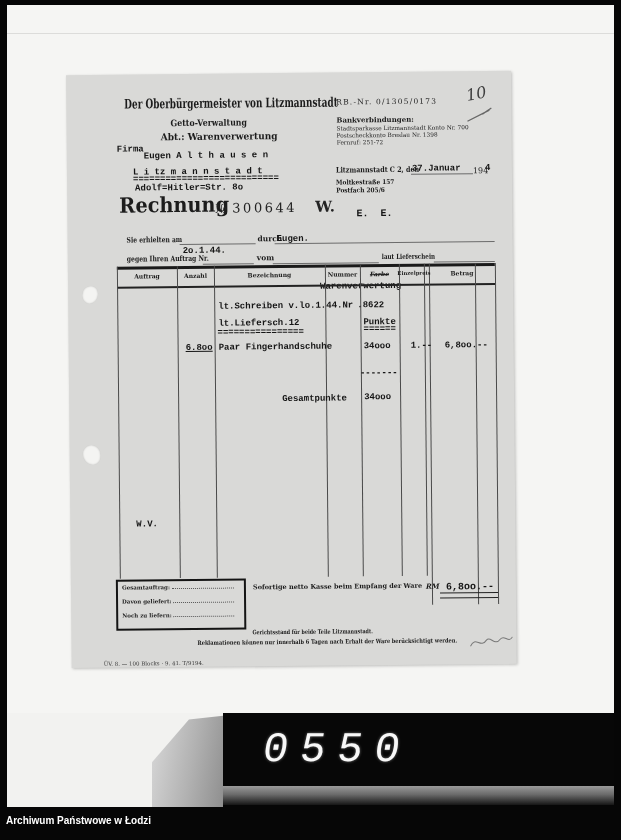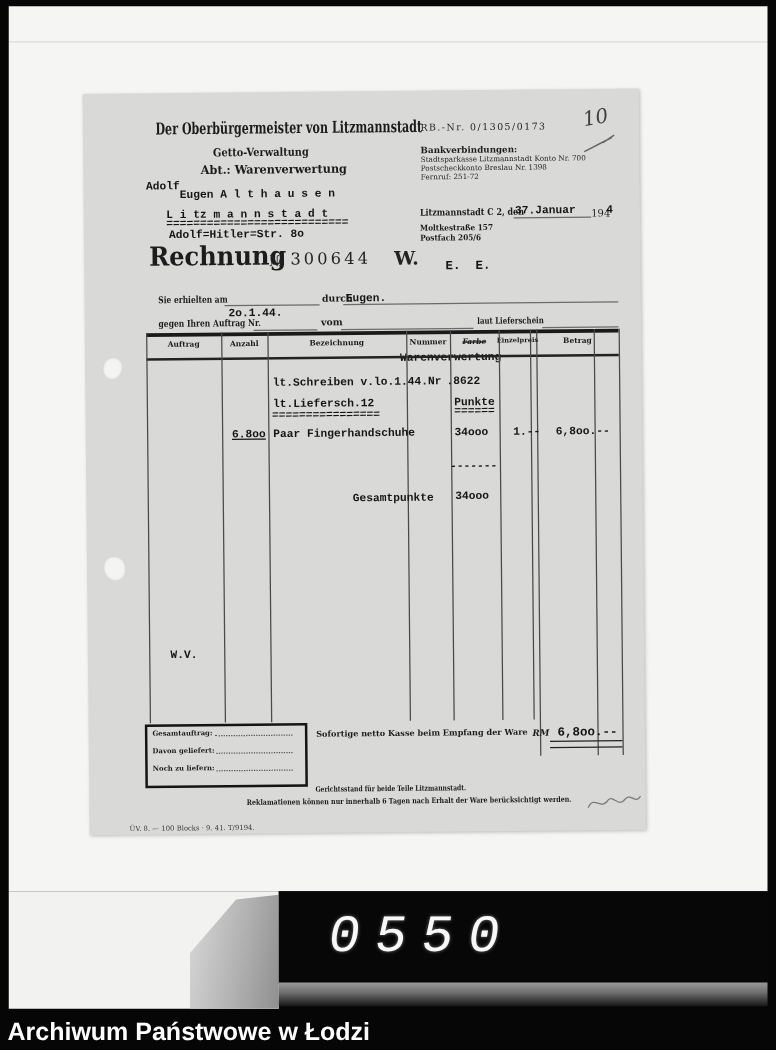--- a/index.html
+++ b/index.html
@@ -28,42 +28,42 @@
   .hole{position:absolute;background:#f4f4f2;box-shadow:inset 0 0 2px rgba(0,0,0,.25);}
   .leader-row{position:absolute;display:flex;align-items:flex-end;}
   .leader{flex:1;border-bottom:1px dotted #555;margin:0 0 1px 2px;height:1px;}
   
   .band{position:absolute;left:223px;top:713px;width:391px;height:74px;background:#070707;}
   .grayband{position:absolute;left:223px;top:786px;width:391px;height:19px;
             background:linear-gradient(180deg,#9a9a9a 0%,#6a6a6a 45%,#161616 100%);}
   .digits{position:absolute;left:40px;top:13px;font-family:"Liberation Mono","DejaVu Sans Mono",monospace;
           font-size:42px;letter-spacing:12px;color:#f8f8f8;transform:skewX(-9deg);
           text-shadow:0 0 3px rgba(255,255,255,.45);}
-  .wm{position:absolute;left:6px;top:815px;color:#ffffff;font-weight:700;font-size:20px;
+  .wm{position:absolute;left:6px;top:815px;color:#ffffff;font-weight:700;font-size:10px;
       font-family:"Liberation Sans",sans-serif;}
   .pencil{color:#3f3f3f;font-family:"DejaVu Serif",serif;font-style:italic;}
   svg{display:block;}
 </style>
 </head>
 <body>
 
 <div class="stage">
 
   <div class="photo"></div>
   <div class="photo-ext"></div>
   <div class="faint-line"></div>
   <div class="wedge"></div>
 
   <div class="doc">
 
     <div class="abs fr ctr sx" style="left:58px;top:23px;width:264px;font-size:13px;transform:scaleX(0.685);">Der Oberbürgermeister von Litzmannstadt</div>
     <div class="abs fr ctr sx" style="left:104px;top:44px;width:75px;font-size:9px;transform:scaleX(0.87);">Getto-Verwaltung</div>
     <div class="abs fr ctr sx" style="left:94px;top:58px;width:104px;font-size:9.5px;transform:scaleX(0.95);">Abt.: Warenverwertung</div>
 
-    <div class="abs tw" style="left:50px;top:70px;font-size:9px;">Adolf</div>
+    <div class="abs tw" style="left:50px;top:70px;font-size:9px;">Firma</div>
     <div class="abs tw" style="left:77px;top:77px;font-size:9px;">Eugen A l t h a u s e n</div>
     <div class="abs tw" style="left:66px;top:93px;font-size:9px;">L i tz m a n n s t a d t</div>
     <div class="abs tw" style="left:66px;top:100px;font-size:9px;">===========================</div>
     <div class="abs tw" style="left:68px;top:109px;font-size:9px;">Adolf=Hitler=Str. 8o</div>
 
     <div class="abs pr" style="left:270px;top:26px;font-size:7.5px;letter-spacing:1.2px;">RB.-Nr. 0/1305/0173</div>
     <div class="abs fr" style="left:270px;top:44px;font-size:7px;">Bankverbindungen:</div>
     <div class="abs pr" style="left:270px;top:53px;font-size:5.8px;">Stadtsparkasse Litzmannstadt Konto Nr. 700</div>
     <div class="abs pr" style="left:270px;top:60px;font-size:5.8px;">Postscheckkonto Breslau Nr. 1398</div>
     <div class="abs pr" style="left:270px;top:67px;font-size:5.8px;">Fernruf: 251-72</div>

